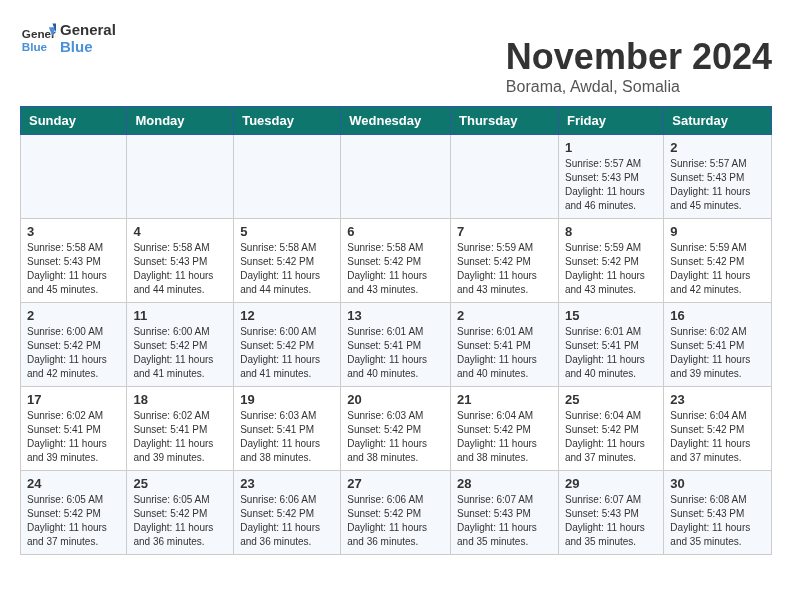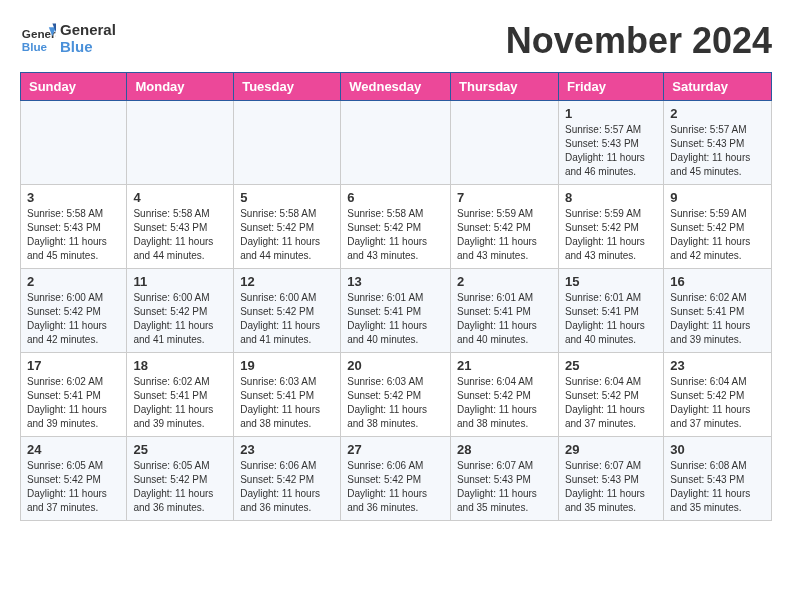--- a/index.html
+++ b/index.html
@@ -20,36 +20,37 @@
       display: flex;
       align-items: center;
       gap: 4px;
     }
     .logo-icon {
       width: 36px;
       height: 36px;
     }
     .title-section {
       text-align: left;
+      margin-top: 16px;
     }
     .month-title {
       font-size: 36px;
       font-weight: bold;
       color: #333;
     }
     .location {
       font-size: 16px;
       color: #555;
     }
     .calendar {
       width: 100%;
       border-collapse: collapse;
     }
     .calendar th {
-      background-color: #ec4899;
+      background-color: #0f766e;
       color: white;
       text-align: left;
       padding: 6px 8px;
       font-size: 13px;
       border: 1px solid #2a5a9f;
     }
     .calendar td {
       vertical-align: top;
       border: 1px solid #ccc;
       padding: 5px 6px;
@@ -93,20 +94,21 @@
       <polygon points="32,8 40,8 36,18" fill="#4a90d9"></polygon>
       <polygon points="36,4 40,4 40,14" fill="#2a5a9f"></polygon>
     </svg>
     <div>
       <div style="font-size:15px;font-weight:bold;color:#333;">General</div>
       <div style="font-size:15px;font-weight:bold;color:#4a90d9;">Blue</div>
     </div>
   </div>
   <div class="title-section">
     <div class="month-title">November 2024</div>
+    <div class="location">Borama, Awdal, Somalia</div>
   </div>
 </div>
 
 <table class="calendar">
   <thead>
     <tr>
     <th>Sunday</th>
         <th>Monday</th>
         <th>Tuesday</th>
         <th>Wednesday</th>

